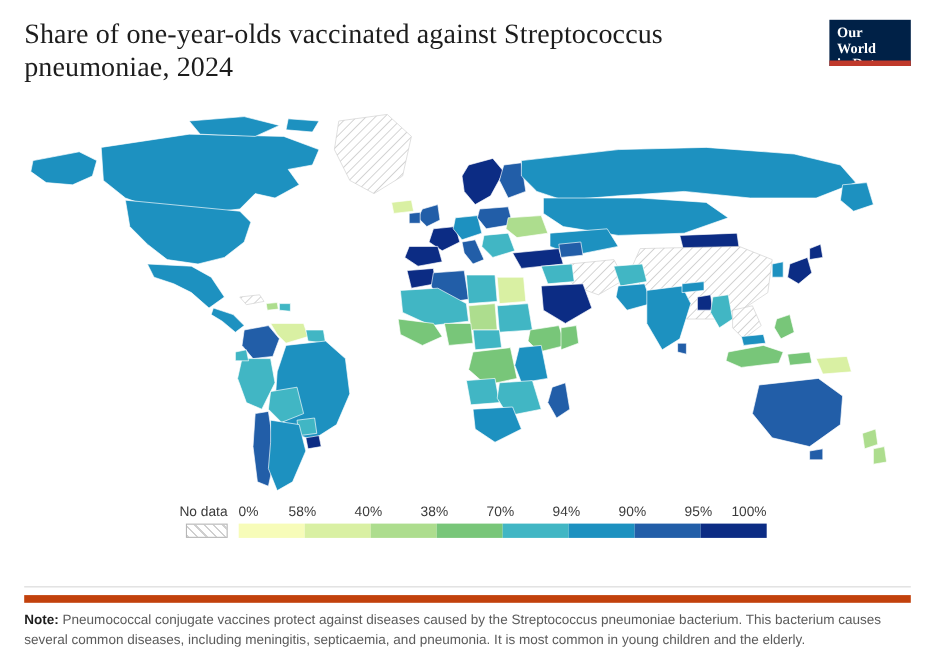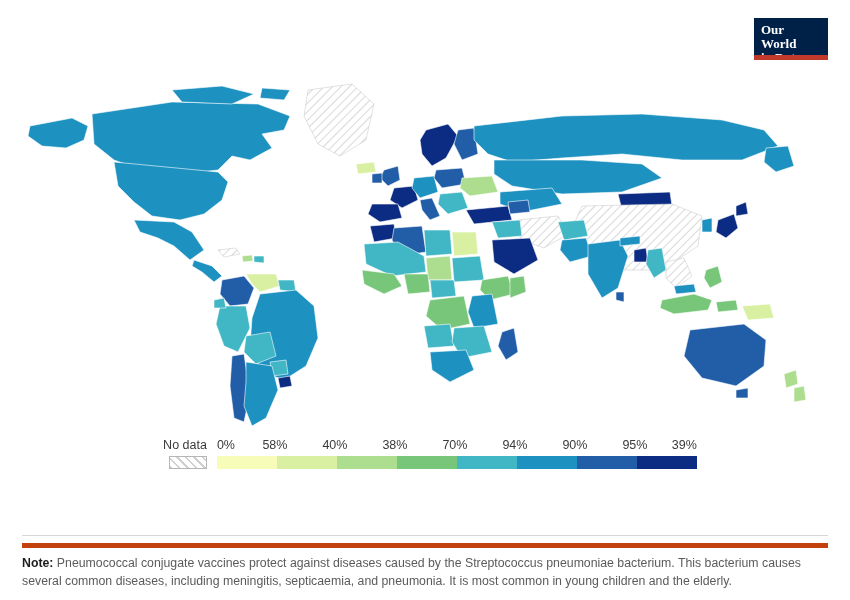--- a/index.html
+++ b/index.html
@@ -130,32 +130,33 @@
     font-size: 12.8px;
     color: #5b5b5b;
   }
   .src-row b { color: #1d1d1d; font-weight: bold; }
   .src-right { color: #5b5b5b; white-space: nowrap; }
   .note {
     font-size: 12.3px;
     color: #5b5b5b;
     margin-top: 4px;
     line-height: 1.42;
-    border-top: 5px solid #c2410c;
+    border-top: 7px solid #c2410c;
     padding-top: 7px;
   }
   .note b { color: #1d1d1d; font-weight: bold; }
 </style>
 </head>
 <body>
 
 <div class="page">
 
   <div class="header">
     <div class="header-text">
+      <h1 class="title">Share of one-year-olds vaccinated against Streptococcus pneumoniae, 2024</h1>
     </div>
     <div class="owid-logo">
       <div>Our World</div>
       <div>in Data</div>
       <div class="bar"></div>
     </div>
   </div>
 
   <div class="map-wrap">
     <svg width="806" height="360" viewBox="0 0 806 360">
@@ -338,21 +339,21 @@
     <div class="scale">
       <div class="scale-ticks">
         <span style="width:28px;text-align:left;">0%</span>
         <span style="width:60px;">58%</span>
         <span style="width:60px;">40%</span>
         <span style="width:60px;">38%</span>
         <span style="width:60px;">70%</span>
         <span style="width:60px;">94%</span>
         <span style="width:60px;">90%</span>
         <span style="width:60px;">95%</span>
-        <span style="width:32px;text-align:right;">39%</span>
+        <span style="width:32px;text-align:right;">100%</span>
       </div>
       <div class="scale-bar">
         <div style="width:60px;background:#f7fcb9;"></div>
         <div style="width:60px;background:#d9f0a3;"></div>
         <div style="width:60px;background:#addd8e;"></div>
         <div style="width:60px;background:#78c679;"></div>
         <div style="width:60px;background:#41b6c4;"></div>
         <div style="width:60px;background:#1d91c0;"></div>
         <div style="width:60px;background:#225ea8;"></div>
         <div style="width:60px;background:#0c2c84;"></div>

